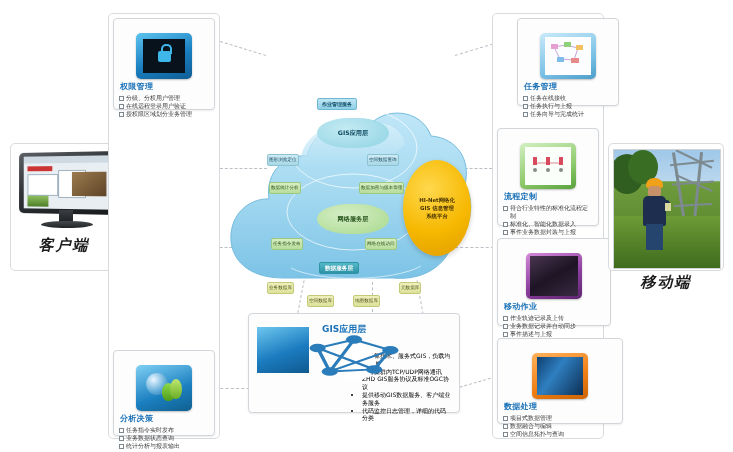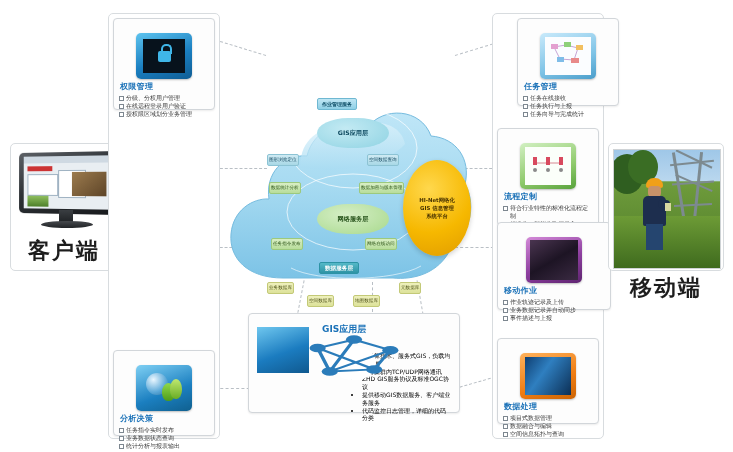--- a/index.html
+++ b/index.html
@@ -98,22 +98,22 @@
     position:absolute;left:50%;top:50%;transform:translate(-50%,-50%);
     width:44px;height:34px;border-radius:50%/55%;background:#ffffff;
   }
 
   
   .thumb svg{position:absolute;left:0;top:0;width:100%;height:100%;}
 
   
   .terminal{padding:8px 6px;text-align:center;}
   .terminal .tlabel{
-    font-size:22px;font-weight:bold;color:#1d1d1d;letter-spacing:2px;
-    margin-top:6px;font-family:"DejaVu Sans","Liberation Sans",sans-serif;
+    font-size:15px;font-weight:bold;color:#1d1d1d;letter-spacing:2px;
+    margin-top:6px;font-family:"DejaVu Sans","Liberation Sans",sans-serif;font-style:italic;
   }
 
   
   .monitor{width:100px;height:78px;position:relative;margin:0 auto;}
   .monitor .bezel{
     position:absolute;left:0;top:0;width:100px;height:62px;
     background:linear-gradient(160deg,#5d6166,#2e3236 45%,#17191c);
     border-radius:5px;transform:perspective(260px) rotateY(-9deg);
   }
   .monitor .screen{
@@ -392,33 +392,33 @@
       </svg>
     </div>
     <div class="ftitle">流程定制</div>
     <ul>
       <li>符合行业特性的标准化流程定制</li>
       <li>标准化、智能化数据录入</li>
       <li>事件业务数据封装与上报</li>
     </ul>
   </div>
 
-  <div class="card feat" style="left:497px;top:222px;width:114px;height:88px;">
+  <div class="card feat" style="left:497px;top:238px;width:114px;height:88px;">
     <div class="thumb th-mob">
         <div class="inner"></div>
       </div>
     <div class="ftitle">移动作业</div>
     <ul>
       <li>作业轨迹记录及上传</li>
       <li>业务数据记录并自动同步</li>
       <li>事件描述与上报</li>
     </ul>
   </div>
 
-  <div class="card feat" style="left:497px;top:338px;width:102px;height:86px;">
+  <div class="card feat" style="left:497px;top:338px;width:126px;height:86px;">
     <div class="thumb th-data">
         <div class="inner"></div>
       </div>
     <div class="ftitle">数据处理</div>
     <ul>
       <li>项目式数据管理</li>
       <li>数据融合与编辑</li>
       <li>空间信息拓扑与查询</li>
     </ul>
   </div>

